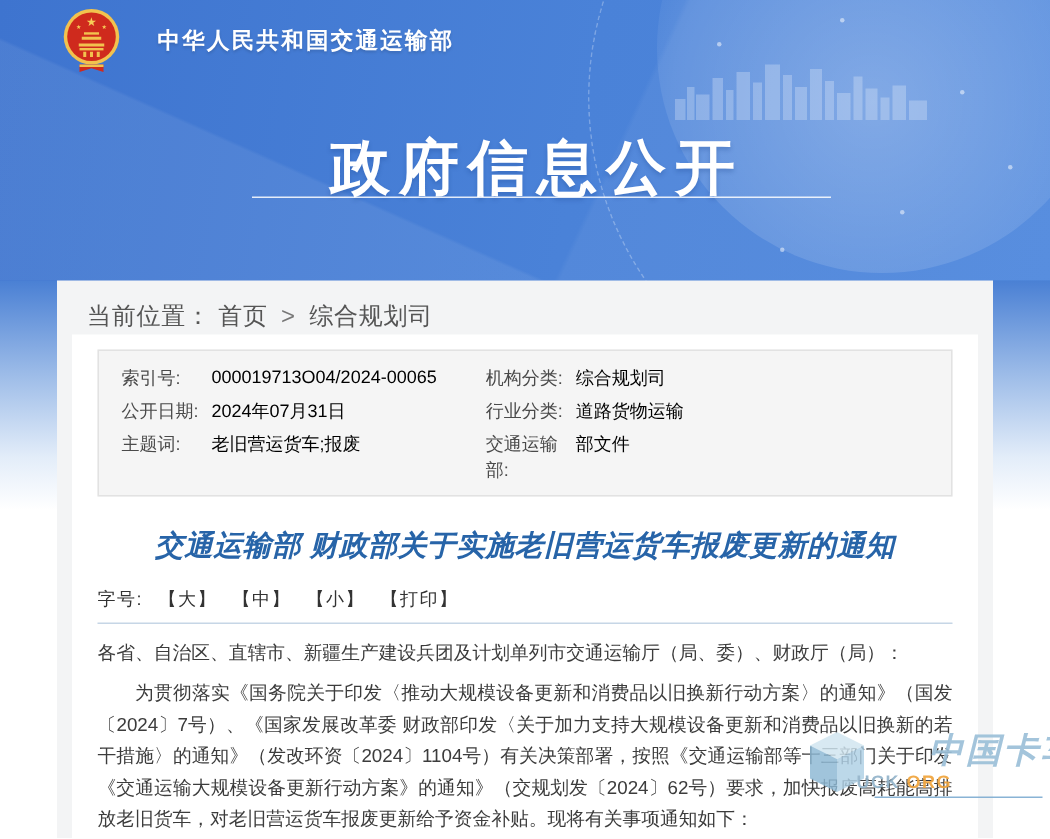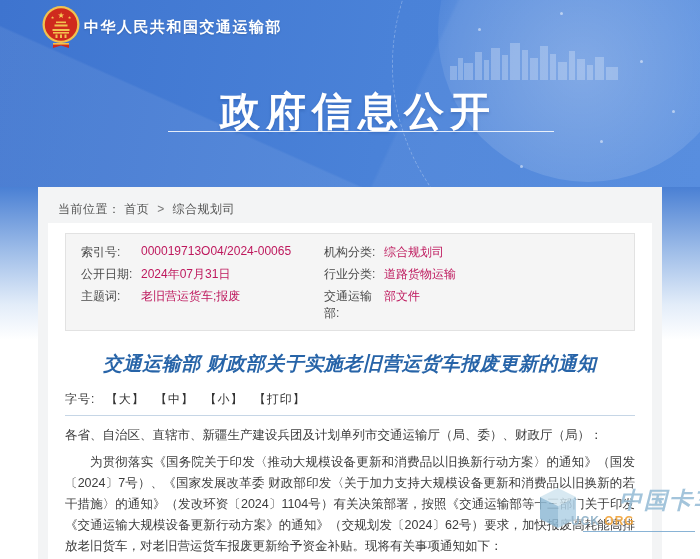--- a/index.html
+++ b/index.html
@@ -28,57 +28,57 @@
   .decor-ring{
     position:absolute; left:392px; top:-150px; width:430px; height:430px; border-radius:50%;
     border:1px dashed rgba(255,255,255,0.28);
   }
   .skyline{ position:absolute; left:450px; top:40px; opacity:0.55; }
   .dot{ position:absolute; width:3px; height:3px; border-radius:50%; background:rgba(255,255,255,0.5); }
 
   .gov-row{ position:absolute; left:40px; top:5px; height:44px; display:flex; align-items:center; }
   .emblem{ width:42px; height:44px; flex:0 0 auto; }
   .site-name{
-    margin-left:2px; color:#ffffff; font-size:15px; font-weight:bold; letter-spacing:1.5px;
+    margin-left:23px; color:#ffffff; font-size:15px; font-weight:bold; letter-spacing:1.5px;
     text-shadow:0 1px 2px rgba(0,0,0,0.15); white-space:nowrap;
   }
   .banner-title{
     position:absolute; left:0; top:84px; width:716px; text-align:center;
     color:#ffffff; font-size:40px; font-weight:bold; letter-spacing:6px;
     text-shadow:0 2px 3px rgba(20,60,130,0.25);
   }
   .banner-underline{
     position:absolute; left:168px; top:131px; width:386px; height:1px;
     background:rgba(255,255,255,0.85);
   }
 
   
   .container{
     position:absolute; left:38px; top:187px; width:624px; height:372px;
     background:#f3f4f5;
   }
   .breadcrumb{
-    position:absolute; left:20px; top:14px; font-size:12px; color:#555; letter-spacing:0.5px;
+    position:absolute; left:20px; top:14px; font-size:16px; color:#555; letter-spacing:0.5px;
   }
   .breadcrumb a{ color:#555; text-decoration:none; cursor:pointer; }
   .crumb-sep{ color:#777; margin:0 4px; }
 
   .panel{
     position:absolute; left:10px; right:10px; top:36px; bottom:0;
     background:#ffffff; padding:10px 17px 0 17px; overflow:hidden;
   }
 
   
   .meta-table{
     border:1px solid #e2e2e2; background:#f5f5f5; padding:7px 16px 6px 0;
   }
   .meta-row{ display:grid; grid-template-columns:44% 56%; }
   .meta-cell{ display:flex; padding:2.5px 0 2.5px 15px; font-size:12px; color:#4a4a4a; }
   .meta-label{ width:60px; flex:0 0 auto; }
-  .meta-value{ color:#be185d;text-align:center; }
+  .meta-value{ color:#000000;text-align:center; }
 
   
   .doc-title{
     margin-top:20px; text-align:center; color:#2764a8; font-size:19px; font-weight:bold;
     letter-spacing:0.5px;
     font-style:italic;
   }
   .toolbar{
     margin-top:14px; font-size:12px; color:#333; letter-spacing:1px;
   }

